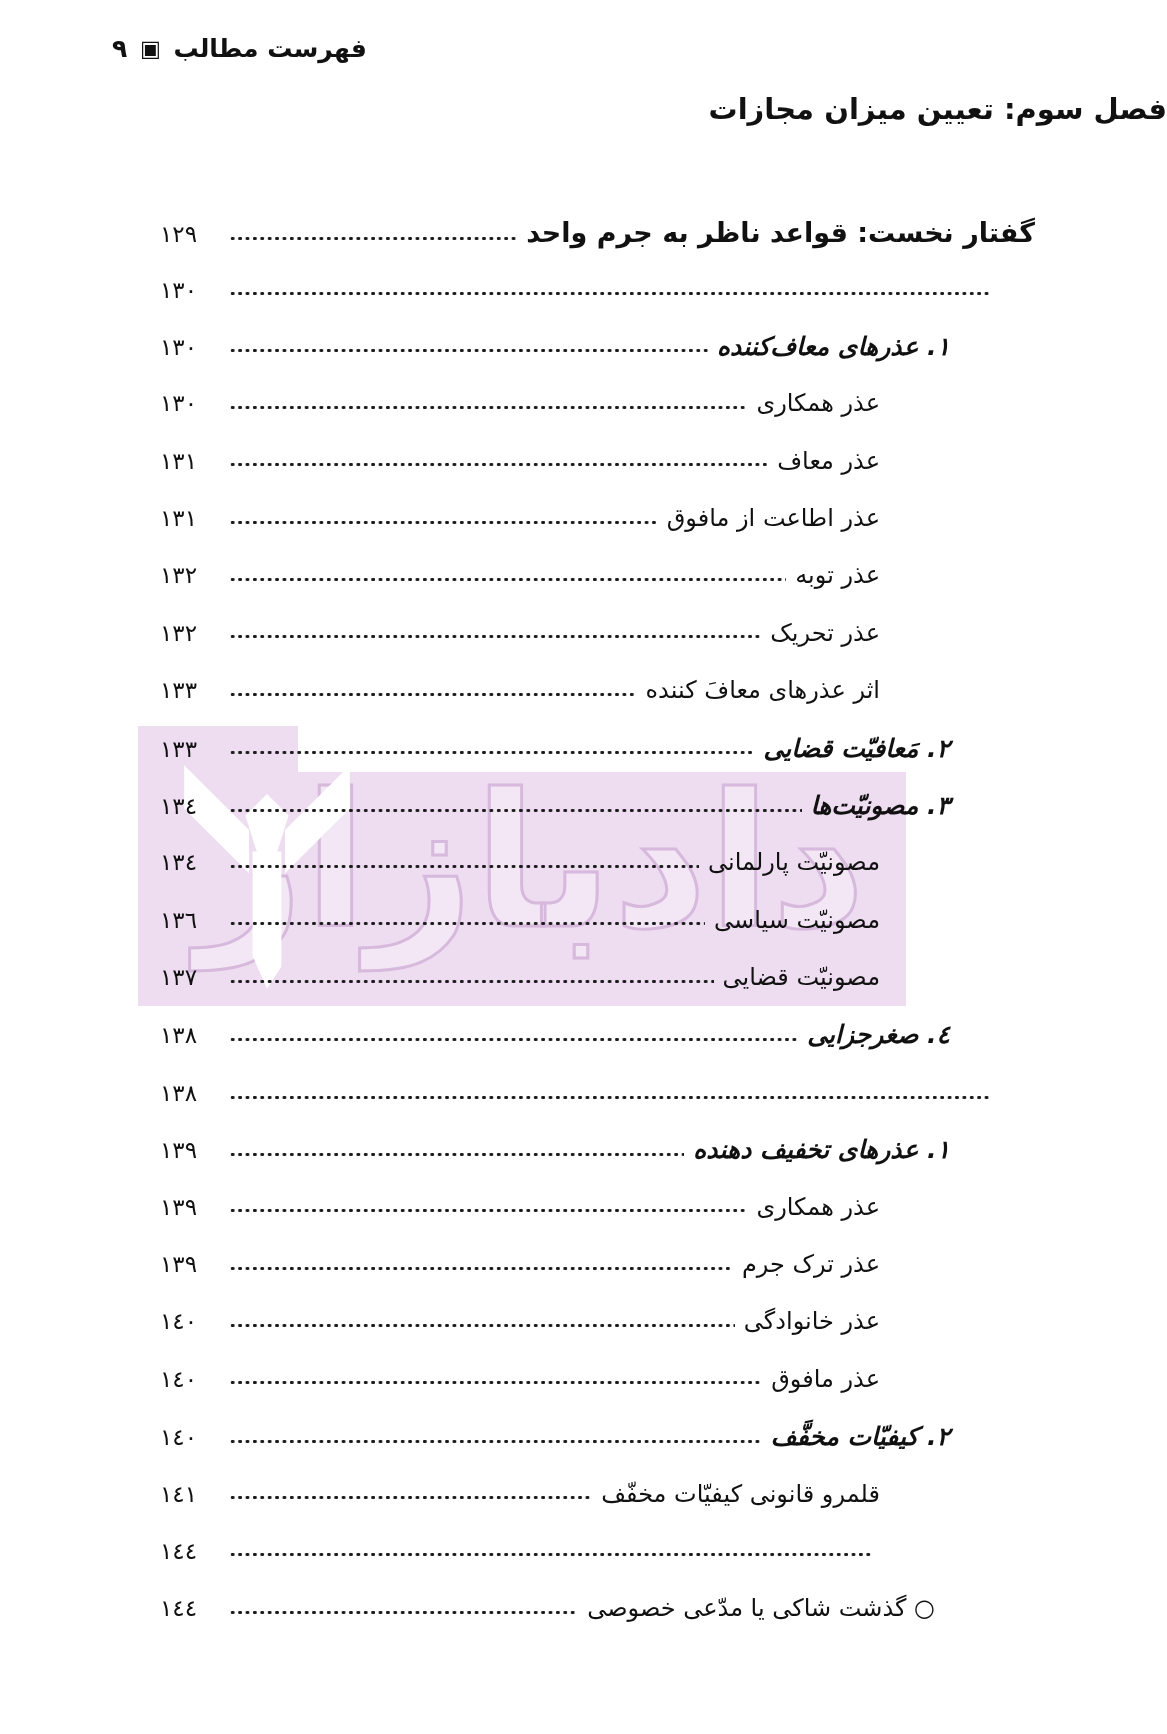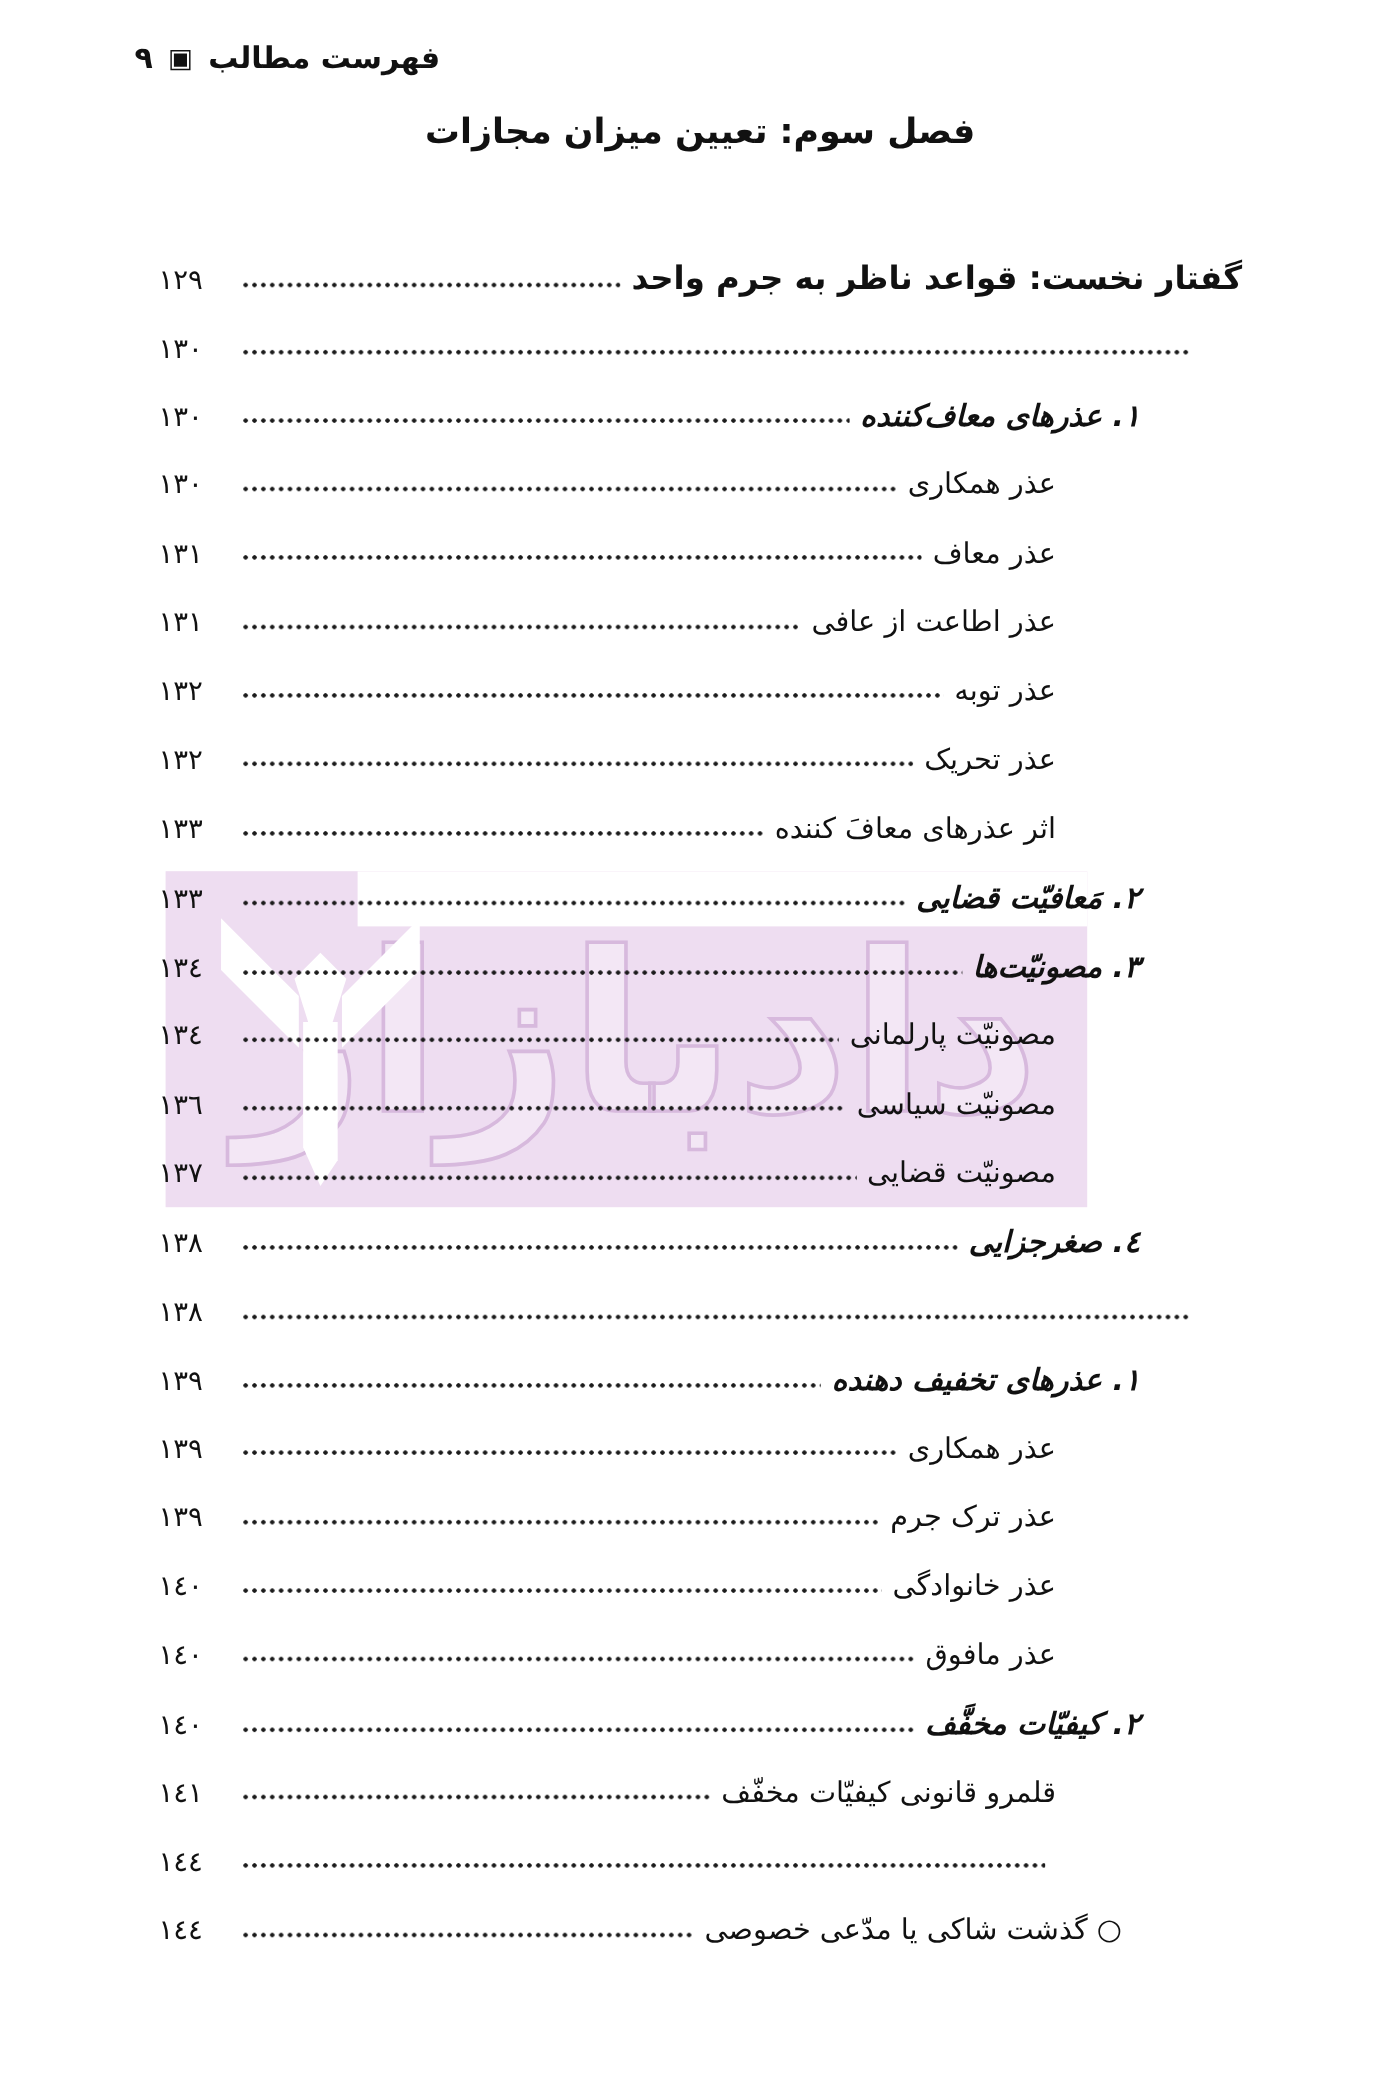--- a/index.html
+++ b/index.html
@@ -24,21 +24,20 @@
     display:inline-block;
     font-weight:normal;
     font-size:22px;
     transform:translateY(-1px);
     padding:0 4px;
   }
   
   .chapter-title{
     position:absolute;
     top:92px;left:0;right:0;
-    text-align:center;
     direction:rtl;
     font-size:29px;
     font-weight:bold;
   }
   
   .watermark{
     position:absolute;
     left:138px;top:726px;
     width:768px;height:280px;
     background:#eeddf1;
@@ -98,20 +97,21 @@
   }
   .toc-row .pagenum{
     width:60px;
     flex:0 0 60px;
     direction:ltr;
     text-align:left;
     font-size:23px;
     font-weight:normal;
     font-style:normal;
     white-space:nowrap;
+    margin-left:28px;
   }
   .lvl0{font-size:27px;font-weight:bold;padding-right:0;}
   .lvl1{font-size:26px;font-weight:bold;padding-right:35px;}
   .lvl2{font-size:25px;font-weight:bold;font-style:italic;padding-right:85px;}
   .lvl3{font-size:24px;padding-right:155px;}
   .lvl4{font-size:24px;padding-right:100px;}
 </style>
 </head>
 <body>
 
@@ -159,21 +159,21 @@
       <span class="label">عذر همکاری</span>
       <span class="leader"></span>
       <span class="pagenum">۱۳۰</span>
     </div>
     <div class="toc-row lvl3">
       <span class="label">عذر معاف</span>
       <span class="leader"></span>
       <span class="pagenum">۱۳۱</span>
     </div>
     <div class="toc-row lvl3">
-      <span class="label">عذر اطاعت از عافی</span>
+      <span class="label">عذر اطاعت از مافوق</span>
       <span class="leader"></span>
       <span class="pagenum">۱۳۱</span>
     </div>
     <div class="toc-row lvl3">
       <span class="label">عذر توبه</span>
       <span class="leader"></span>
       <span class="pagenum">۱۳۲</span>
     </div>
     <div class="toc-row lvl3">
       <span class="label">عذر تحریک</span>

